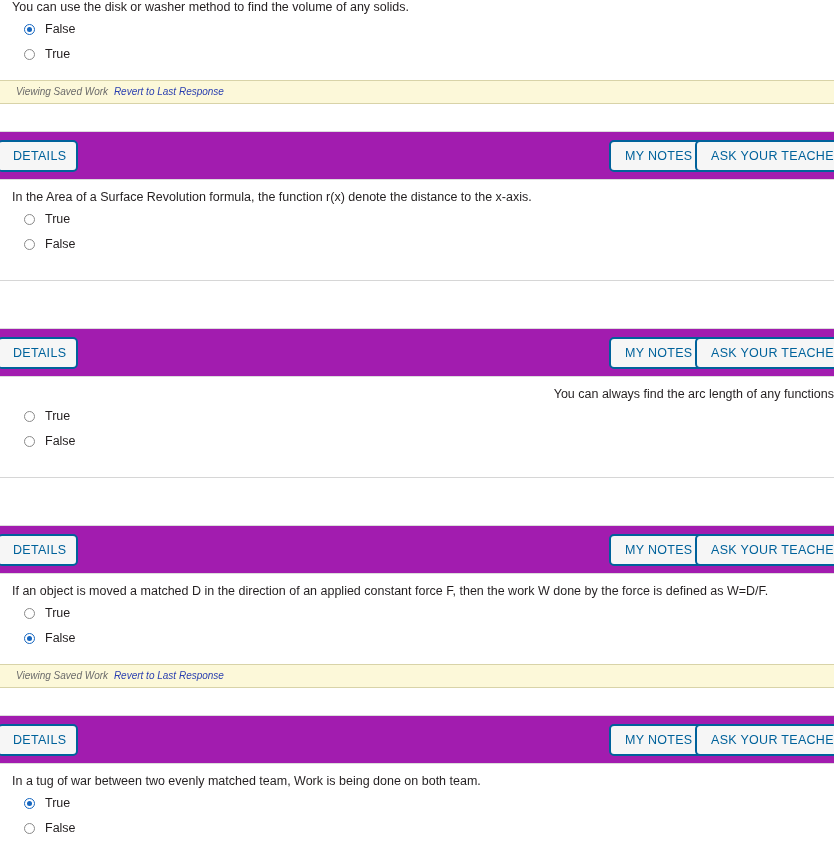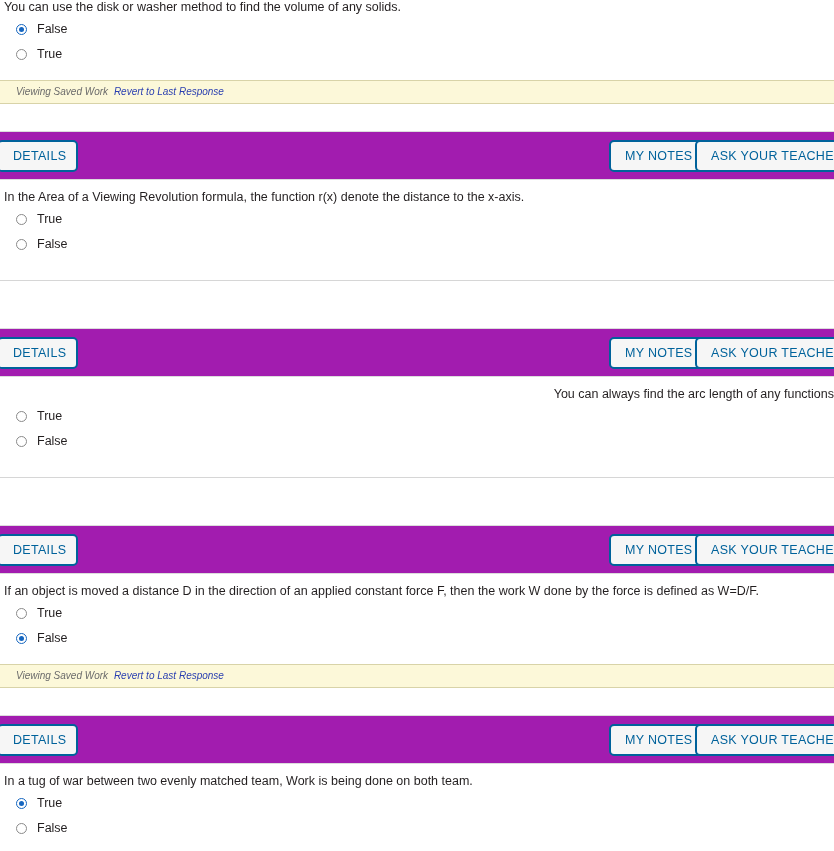--- a/index.html
+++ b/index.html
@@ -24,21 +24,21 @@
     position: relative;
   }
 
   
   .question-block {
     position: relative;
     background: #ffffff;
   }
 
   .question-body {
-    padding: 6px 0 0 4px;
+    padding: 6px 0 0 12px;
     background: #ffffff;
   }
 
   .question-text {
     font-size: 12.5px;
     line-height: 15px;
     color: #231f20;
     margin: 0 0 2px 0;
     white-space: nowrap;
   }
@@ -184,21 +184,21 @@
   </div>
 
   <div class="toolbar">
     <button class="btn btn-details">DETAILS</button>
     <button class="btn btn-mynotes">MY NOTES</button>
     <button class="btn btn-askteacher">ASK YOUR TEACHER</button>
   </div>
 
   <div class="question-block">
     <div class="question-body" style="padding-top:10px;">
-      <p class="question-text">In the Area of a Viewing Revolution formula, the function r(x) denote the distance to the x-axis.</p>
+      <p class="question-text">In the Area of a Surface Revolution formula, the function r(x) denote the distance to the x-axis.</p>
       <ul class="choices">
         <li class="choice">
           <span class="radio"></span>
           <span class="choice-label">True</span>
         </li>
         <li class="choice">
           <span class="radio"></span>
           <span class="choice-label">False</span>
         </li>
       </ul>
@@ -234,21 +234,21 @@
   </div>
 
   <div class="toolbar">
     <button class="btn btn-details">DETAILS</button>
     <button class="btn btn-mynotes">MY NOTES</button>
     <button class="btn btn-askteacher">ASK YOUR TEACHER</button>
   </div>
 
   <div class="question-block">
     <div class="question-body" style="padding-top:10px;">
-      <p class="question-text">If an object is moved a distance D in the direction of an applied constant force F, then the work W done by the force is defined as W=D/F.</p>
+      <p class="question-text">If an object is moved a matched D in the direction of an applied constant force F, then the work W done by the force is defined as W=D/F.</p>
       <ul class="choices">
         <li class="choice">
           <span class="radio"></span>
           <span class="choice-label">True</span>
         </li>
         <li class="choice">
           <span class="radio checked"></span>
           <span class="choice-label">False</span>
         </li>
       </ul>

